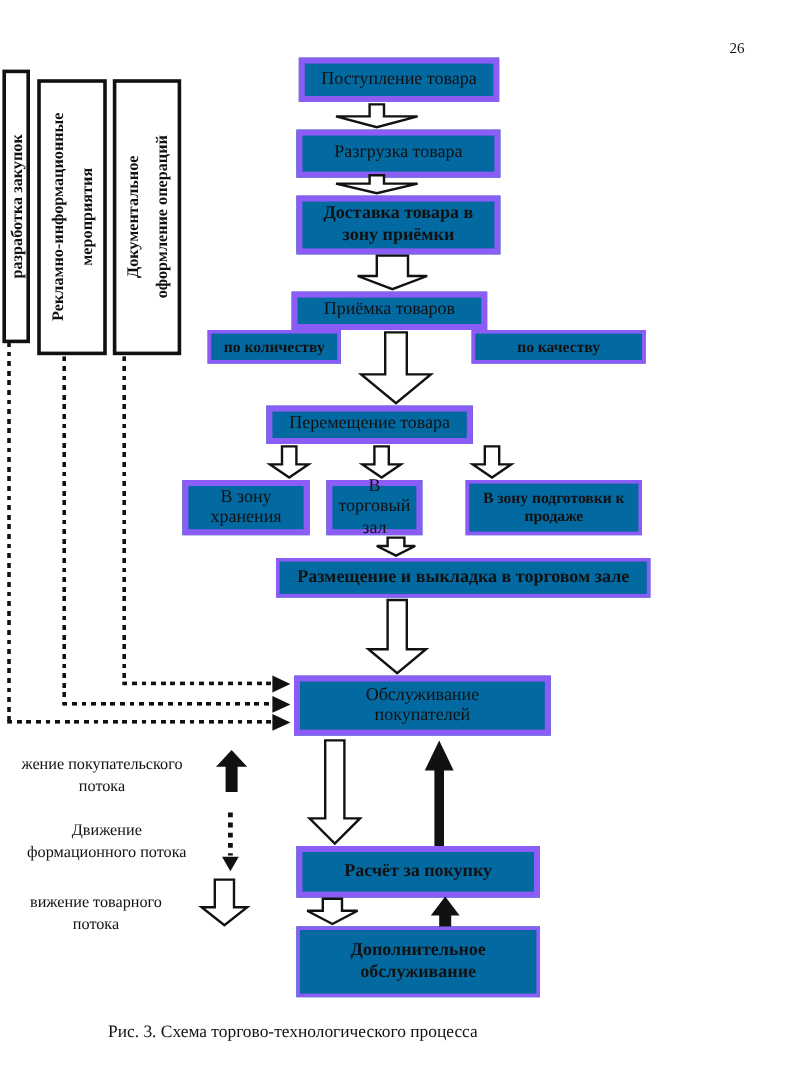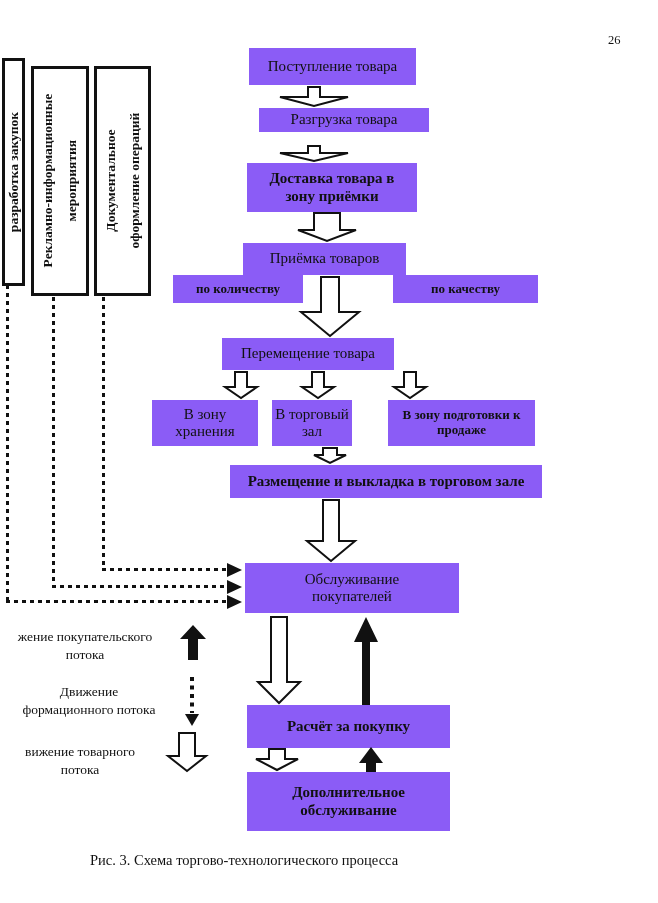--- a/index.html
+++ b/index.html
@@ -5,33 +5,33 @@
   html,body { margin:0; padding:0; }
   body {
     width:658px; height:903px; position:relative;
     background:#ffffff; color:#111;
     font-family:"Liberation Serif", serif;
     overflow:hidden;
   }
   
   .box {
     position:absolute; box-sizing:border-box;
-    border:2px solid #8b5cf6; background:#8b5cf6;
+    border:5px solid #8b5cf6; background:#0369a1;
     display:flex; align-items:center; justify-content:center;
     text-align:center; font-size:15px; line-height:1.15;
     white-space:pre-line;
   }
   .box.bold { font-weight:bold; }
   .box.thick { border-width:3px; }
   .box.small { font-size:13px; }
   .b1  { left:249px; top:48px;  width:167px; height:37px; }
-  .b2  { left:247px; top:108px; width:170px; height:24px;margin-left:12px; }
+  .b2  { left:247px; top:108px; width:170px; height:40px; }
   .b3  { left:247px; top:163px; width:170px; height:49px; }
   .b4  { left:243px; top:243px; width:163px; height:32px; }
-  .b5  { left:173px; top:275px; width:130px; height:28px; }
+  .b5  { left:173px; top:275px; width:111px; height:28px; }
   .b6  { left:357px; top:275px; width:145px; height:28px;margin-left:36px; }
   .b7  { left:222px; top:338px; width:172px; height:32px; }
   .b8  { left:152px; top:400px; width:106px; height:46px; }
   .b9  { left:272px; top:400px; width:80px; height:46px; }
   .b10 { left:388px; top:400px; width:147px; height:46px; }
   .b11 { left:182px; top:465px; width:312px; height:33px;margin-left:48px; }
   .b12 { left:245px; top:563px; width:214px; height:50px; }
   .b13 { left:247px; top:705px; width:203px; height:43px;font-weight:bold; }
   .b14 { left:247px; top:772px; width:203px; height:59px; }
   

